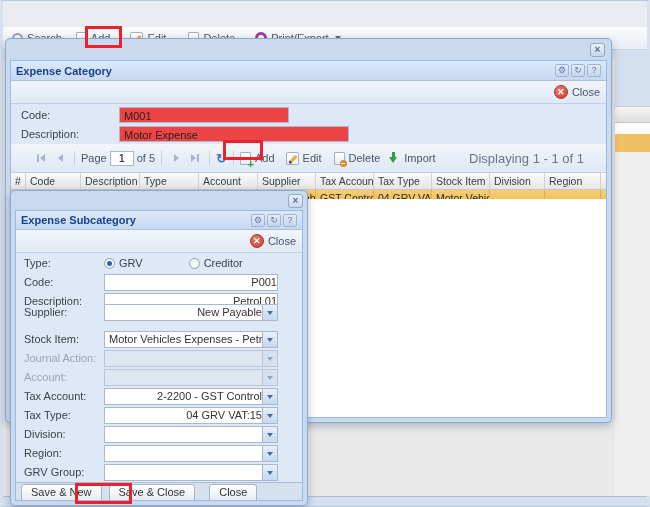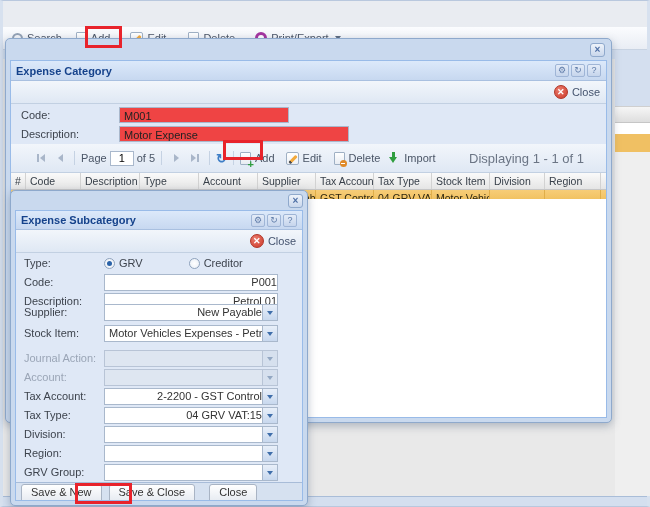--- a/index.html
+++ b/index.html
@@ -268,21 +268,21 @@
           <span class="lbl">Supplier:</span>
           <span class="ctl">
             <span class="combo">
               <span class="cv">New Payable</span>
               <span class="ca">
                 <i></i>
               </span>
             </span>
           </span>
         </div>
-        <div class="frow" style="top: 72px;">
+        <div class="frow" style="top: 78px;">
           <span class="lbl">Stock Item:</span>
           <span class="ctl">
             <span class="combo">
               <span class="cv">Motor Vehicles Expenses - Petrol</span>
               <span class="ca">
                 <i></i>
               </span>
             </span>
           </span>
         </div>

